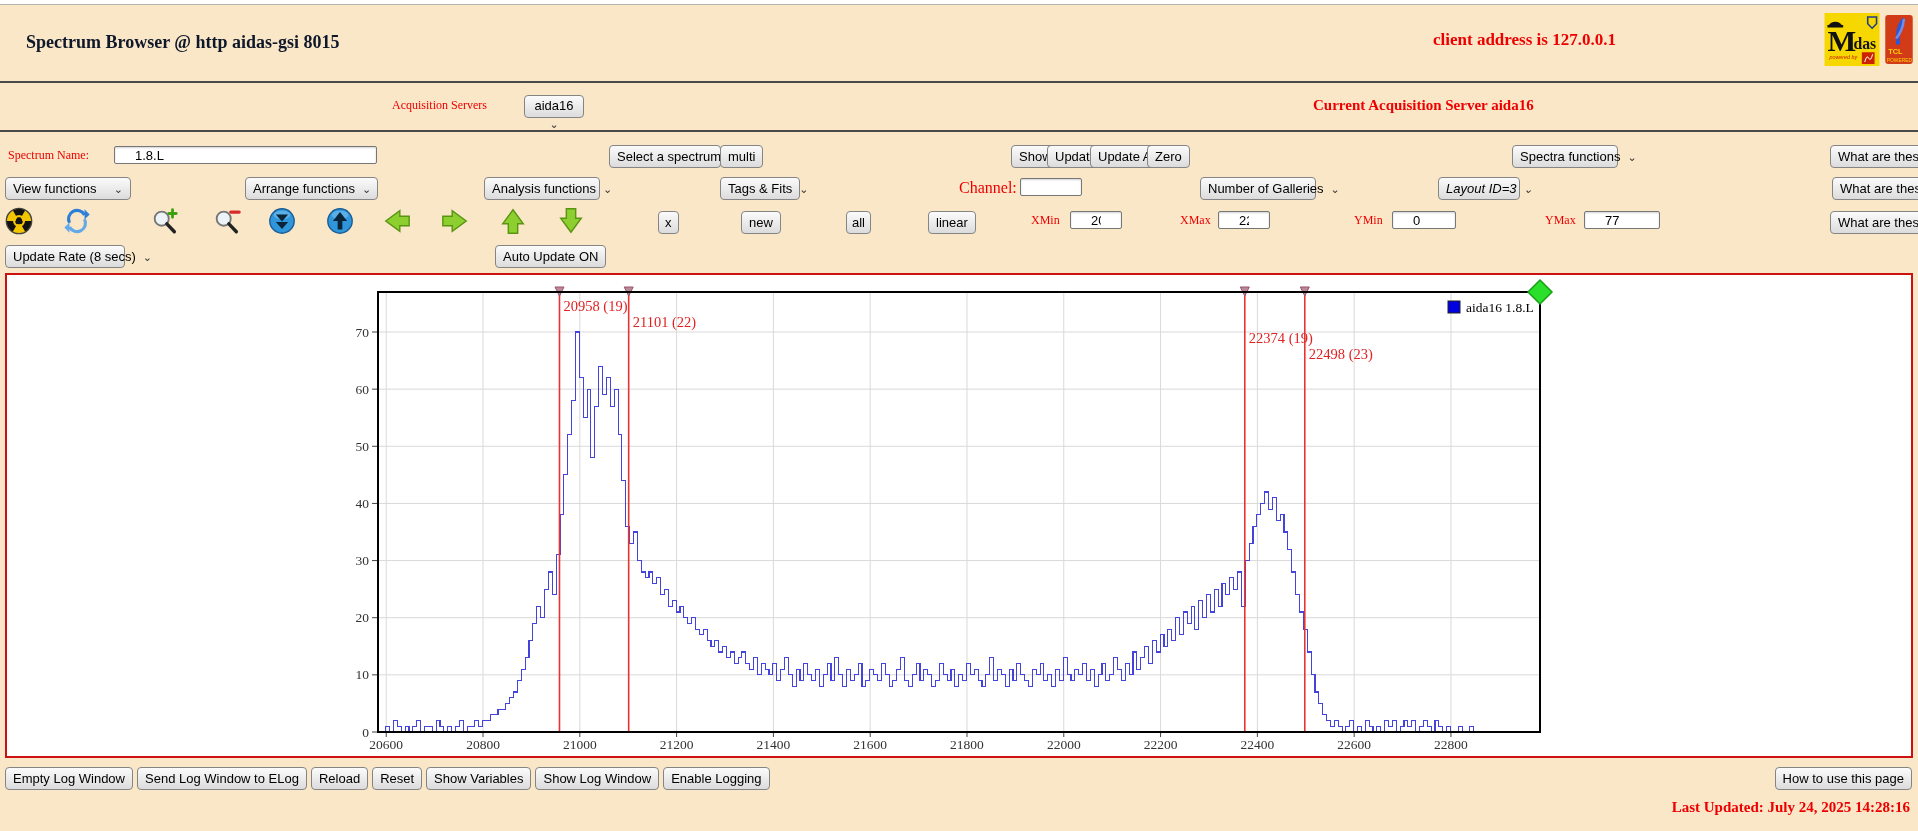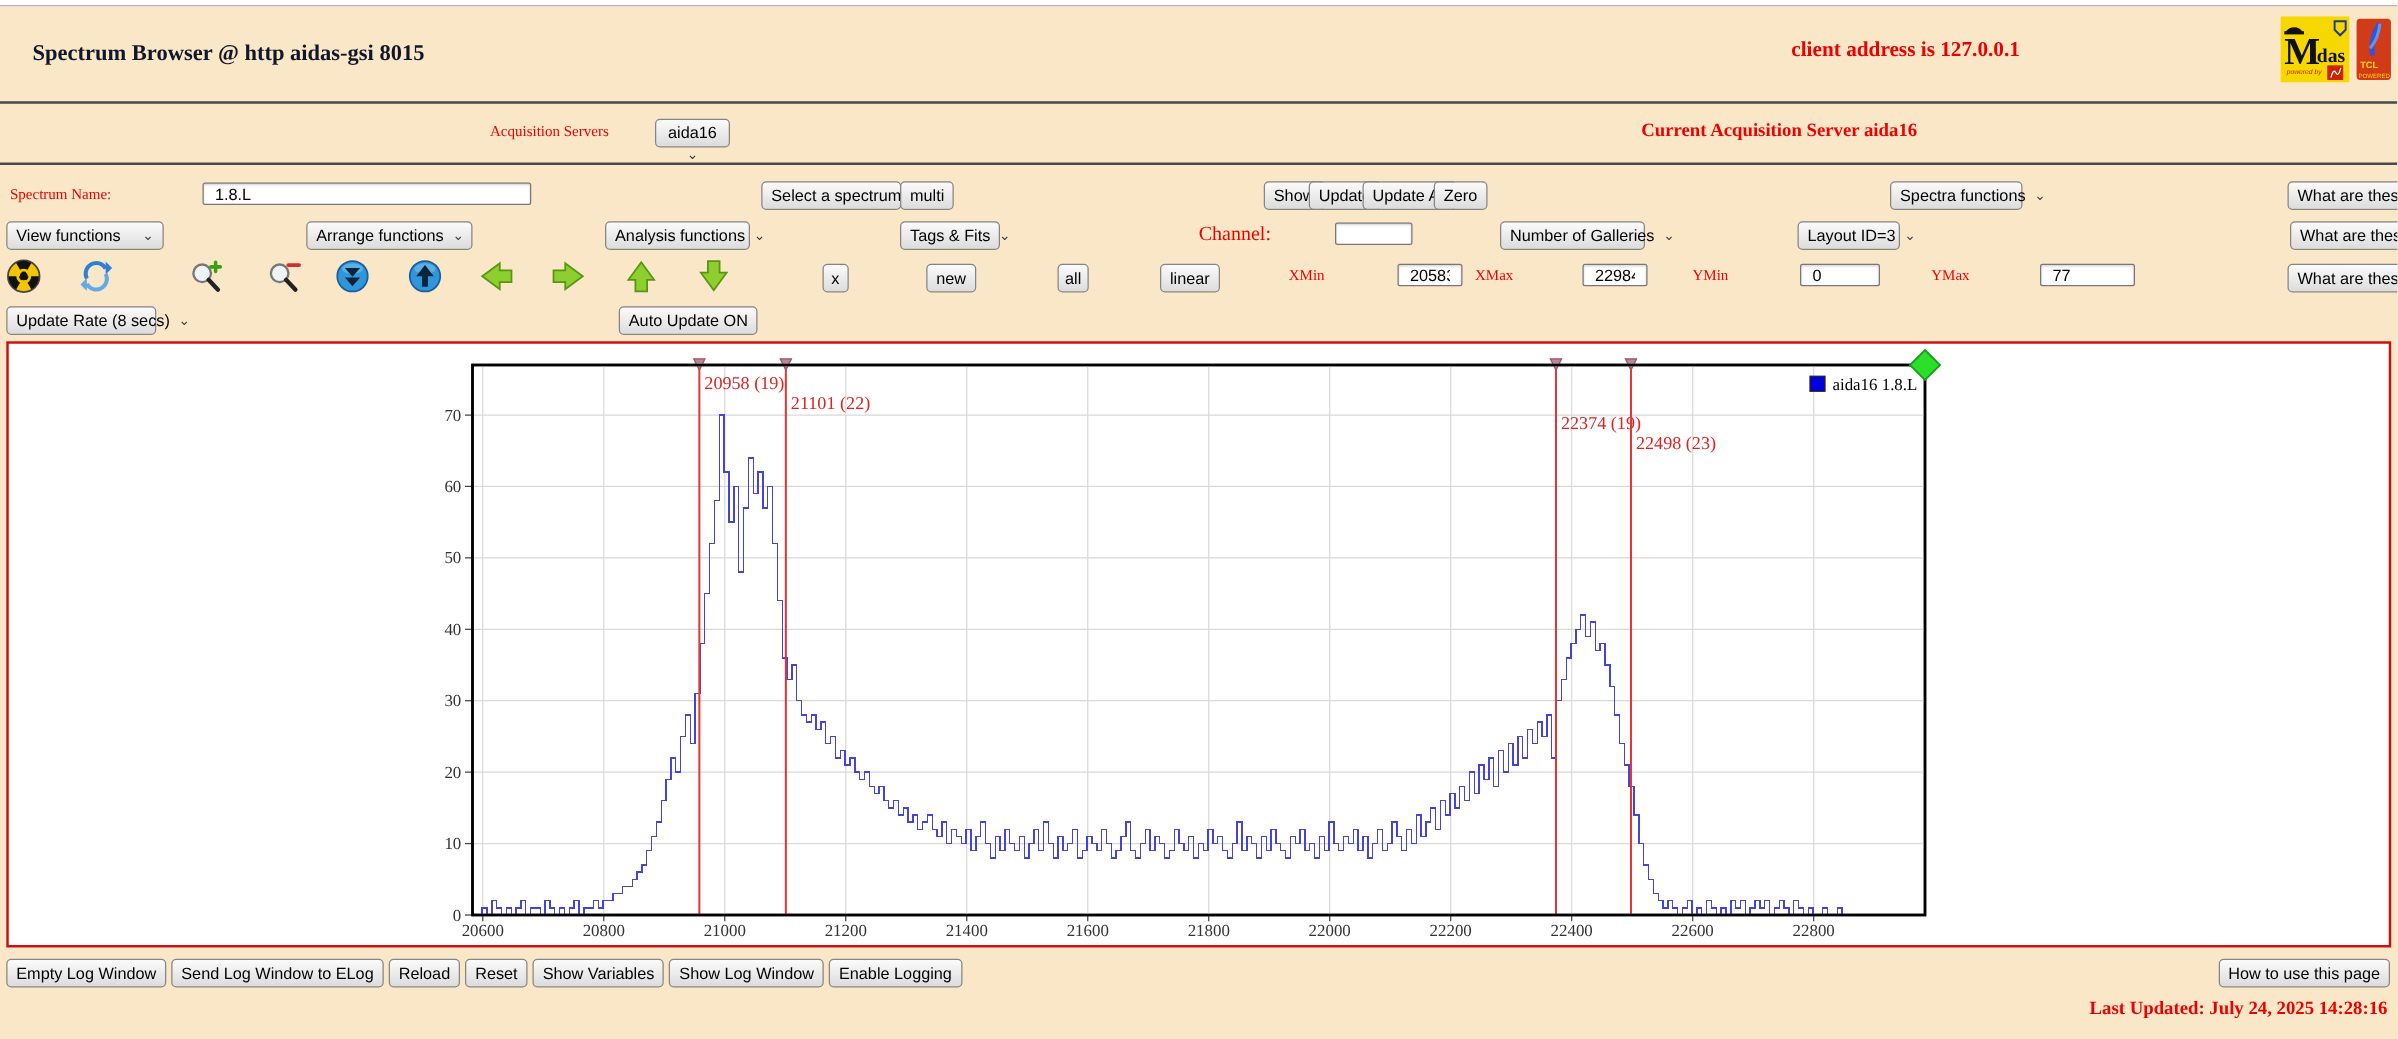--- a/index.html
+++ b/index.html
@@ -10,21 +10,21 @@
   .rbold{font-family:"Liberation Serif",serif;color:#ee0000;font-weight:bold;}
   .title{position:absolute;left:10px;top:32px;font:bold 18px "Liberation Serif",serif;color:#0f172a;margin-left:16px;}
   .client{position:absolute;left:1433px;top:30px;font:bold 17px "Liberation Serif",serif;color:#ee0000;}
   .row{position:absolute;left:0;right:0;}
   .btn{display:inline-flex;align-items:center;justify-content:center;border:1px solid #858585;border-radius:4px;
        background:linear-gradient(#fbfbfb,#dcdcdc);padding:2px 7px;font-size:13px;color:#000;cursor:pointer;white-space:nowrap;height:17px;}
   .sel{display:inline-flex;align-items:center;justify-content:space-between;gap:7px;border:1px solid #858585;border-radius:4px;
        background:linear-gradient(#fbfbfb,#dcdcdc);padding:2px 7px;font-size:13px;color:#000;cursor:pointer;white-space:nowrap;height:17px;box-sizing:content-box;}
   .chev{font-size:11px;color:#333;line-height:8px;}
   .tin{border:1px solid #777;border-radius:2px;background:#fff;font:13px "Liberation Sans",sans-serif;color:#000;
-       padding:1px 9px;height:18px;box-shadow:inset 0 1px 2px rgba(0,0,0,.18);box-sizing:border-box;margin-left:48px;}
+       padding:1px 20px;height:18px;box-shadow:inset 0 1px 2px rgba(0,0,0,.18);box-sizing:border-box;}
   .abs{position:absolute;display:inline-flex;align-items:center;}
   .icon{display:inline-flex;cursor:pointer;}
   .chartbox{position:absolute;left:5px;top:273px;width:1908px;height:485px;background:#fff;border:2px solid #cc1111;box-sizing:border-box;}
   .logrow{position:absolute;top:767px;left:5px;display:flex;gap:4px;}
   .help{position:absolute;top:767px;right:6px;}
   .lastupd{position:absolute;top:799px;right:8px;font:bold 15px "Liberation Serif",serif;color:#ee0000;}
 </style>
 </head>
 <body>
 
@@ -105,21 +105,21 @@
     <span class="abs sel" style="left:720px;top:1px;width:64px;">
       <span>Tags &amp; Fits</span>
       <span class="chev">⌄</span>
     </span>
     <span class="abs rser" style="left:959px;top:3px;font-size:16px;">Channel:</span>
     <input class="abs tin" style="left: 1020px; top: 2px; width: 62px;">
     <span class="abs sel" style="left:1200px;top:1px;width:100px;">
       <span>Number of Galleries</span>
       <span class="chev">⌄</span>
     </span>
-    <span class="abs sel" style="left:1438px;top:1px;width:66px;">
+    <span class="abs sel" style="left:1438px;top:1px;width:66px;font-style:italic;">
       <span>Layout ID=3</span>
       <span class="chev">⌄</span>
     </span>
     <span class="abs btn" style="left:1832px;top:1px;">What are these?</span>
   </div>
 
   <div class="row" style="top:204px;height:36px;">
     <span class="abs icon" style="left:4px;top:2px;">
       <svg width="30" height="30" viewBox="0 0 32 32">
         <circle cx="16" cy="16" r="13.5" fill="#f2c500" stroke="#444" stroke-width="1.5"></circle>

